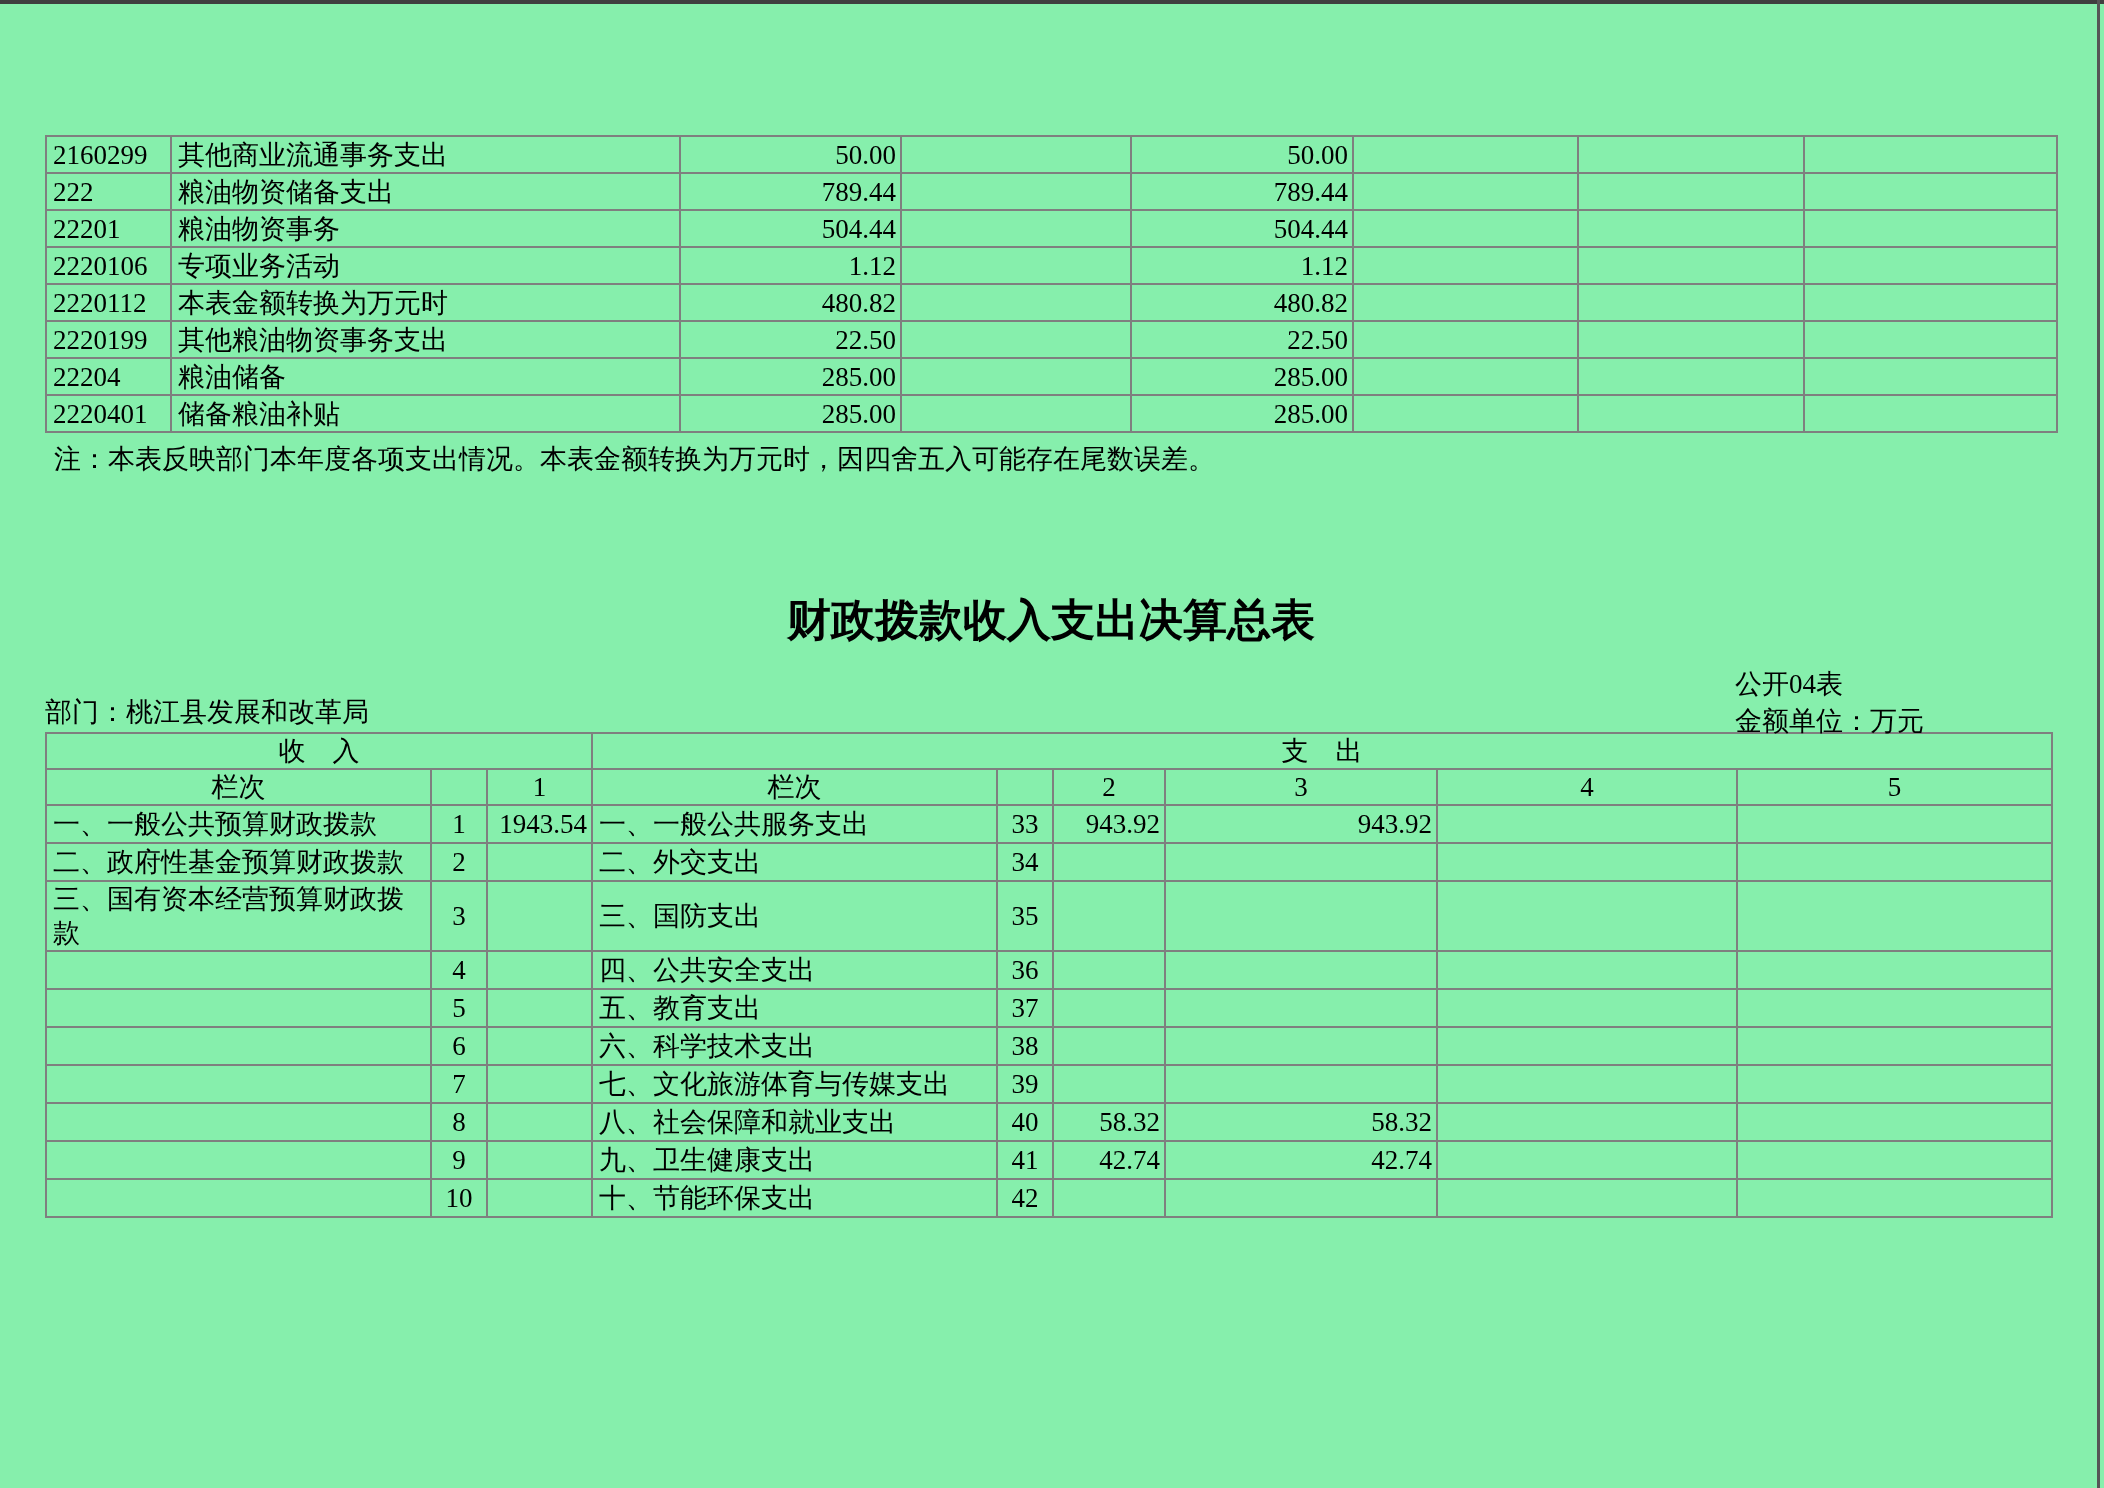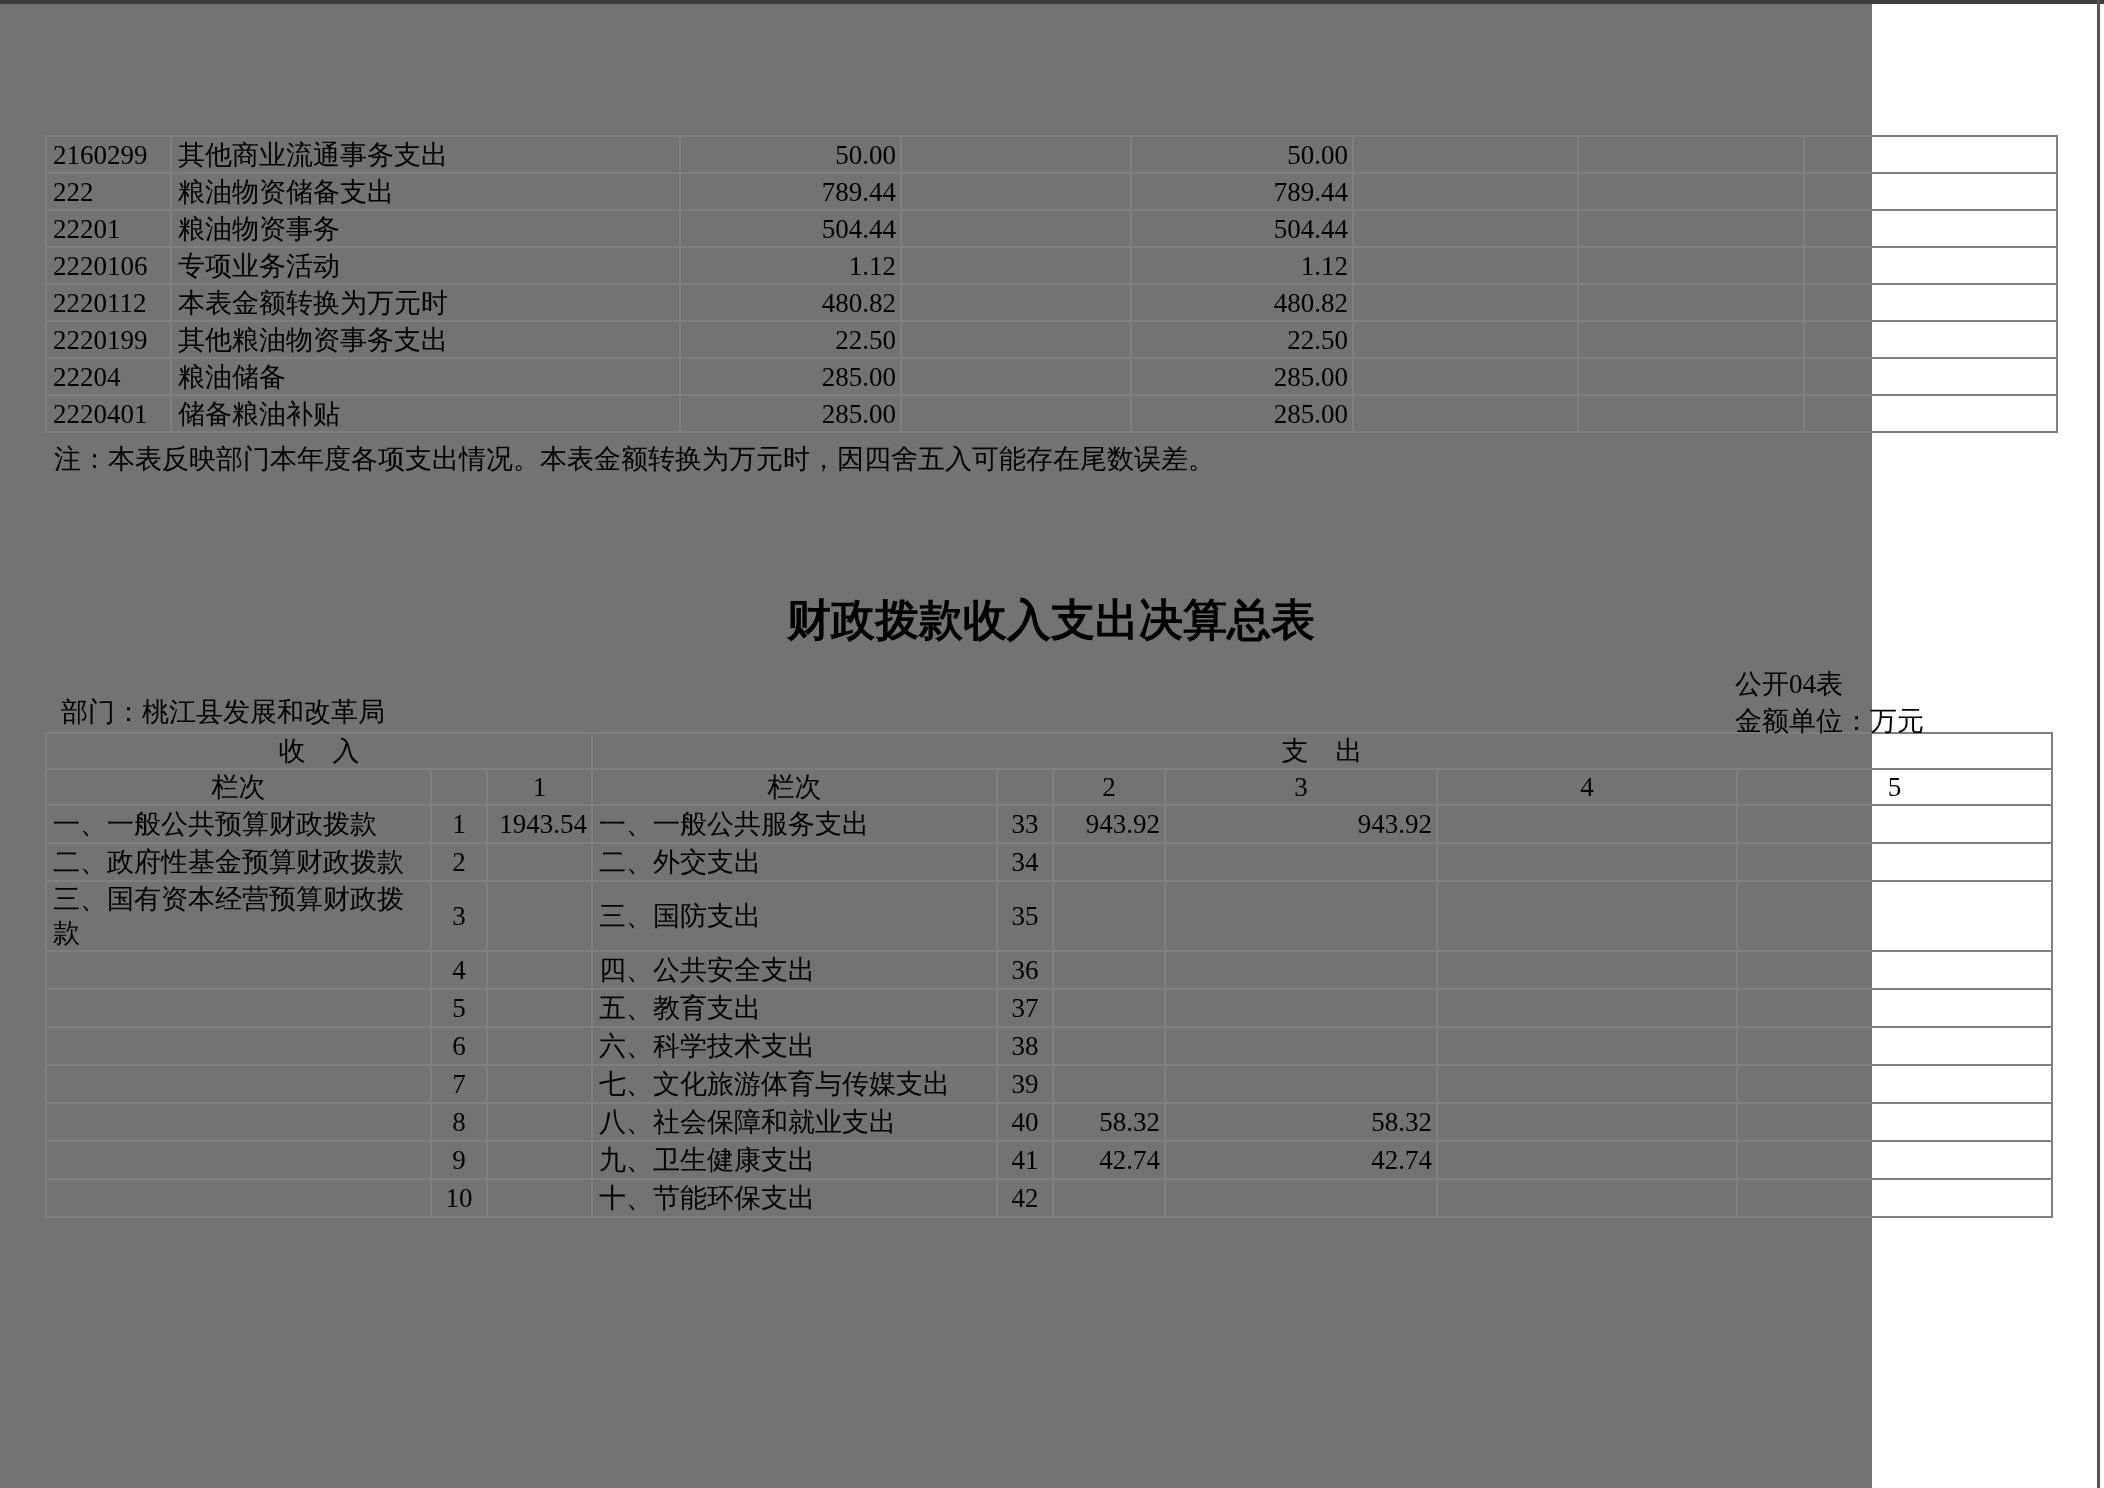--- a/index.html
+++ b/index.html
@@ -1,21 +1,21 @@
 <!DOCTYPE html>
 <html lang="zh"><head>
 <meta charset="utf-8">
 <style>
   html,body { margin:0; padding:0; background:#ffffff; }
   body {
     width:2104px; height:1488px; overflow:hidden;
     font-family:"Liberation Serif","DejaVu Serif",serif;
     color:#000;
   }
-  .page { position:relative; width:1872px; height:1488px; background:#737373; }
+  .page { position:relative; width:2104px; height:1488px; background:#86efac; }
   .page-top-border { position:absolute; top:0; left:0; width:2104px; height:4px; background:#3f3f3f; }
   .page-right-border { position:absolute; top:0; left:2097px; width:3px; height:1488px; background:#565656; }
   .content { position:absolute; top:4px; left:45px; width:2012px; }
 
   table { border-collapse:collapse; table-layout:fixed; font-size:27px; color:#000; }
   td, th {
     border:2px solid #7f7f7f;
     padding:0 4px;
     font-weight:normal;
     overflow:hidden;
@@ -33,21 +33,21 @@
   .top-table td.l { padding-left:6px; }
 
   .note { font-size:27px; line-height:32px; margin:10px 0 0 9px; }
 
   .doc-title {
     font-size:44px; font-weight:bold; text-align:center;
     margin:118px 0 12px 0; line-height:56px;
   }
 
   .meta { position:relative; height:66px; margin-top:17px; font-size:27px; }
-  .meta-left { position:absolute; left:16px; bottom:2px; }
+  .meta-left { position:absolute; left:0; bottom:2px; }
   .meta-right { position:absolute; left:1690px; top:0; line-height:37px; }
 
   
   .bottom-table { width:2006px; }
   .bottom-table thead tr.h1 th { height:33px; }
   .bottom-table thead tr.h2 th { height:72px; padding:0 2px; }
   .bottom-table thead tr.h3 th { height:32px; }
   .bottom-table tbody td { height:36px; }
   .wrap { white-space:normal; }
   .in-item { white-space:normal; padding-left:6px; padding-right:4px; }

